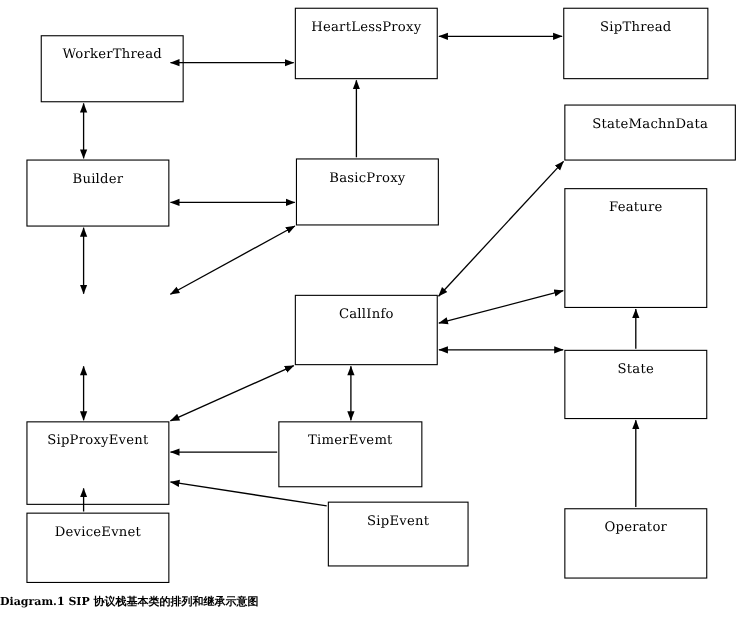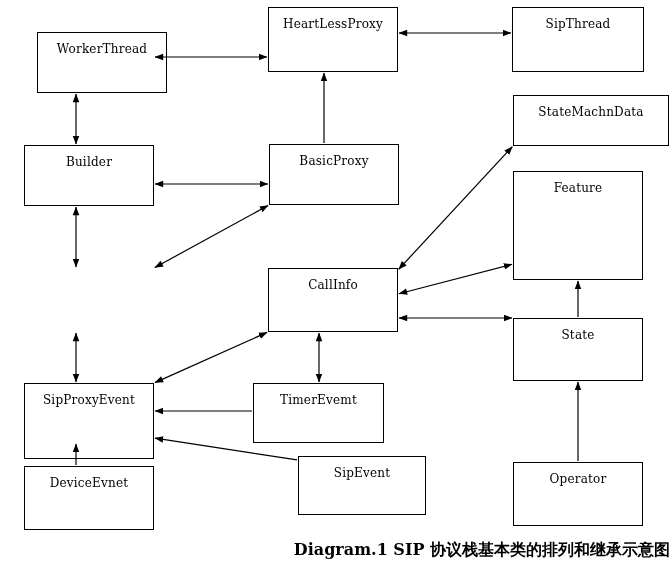--- a/index.html
+++ b/index.html
@@ -43,23 +43,23 @@
     line-height: 14px;
     color: #000000;
     letter-spacing: 0.2px;
     white-space: nowrap;
   }
   #caption {
     position: absolute;
     left: 0;
     right: 0;
     top: 540px;
-    text-align: right;
+    text-align: left;
     font-family: "DejaVu Serif", serif;
-    font-size: 16px;
+    font-size: 10px;
     font-weight: bold;
     color: #000000;
     white-space: nowrap;
   }
 </style>
 </head>
 <body>
 
 <div id="canvas">
 

